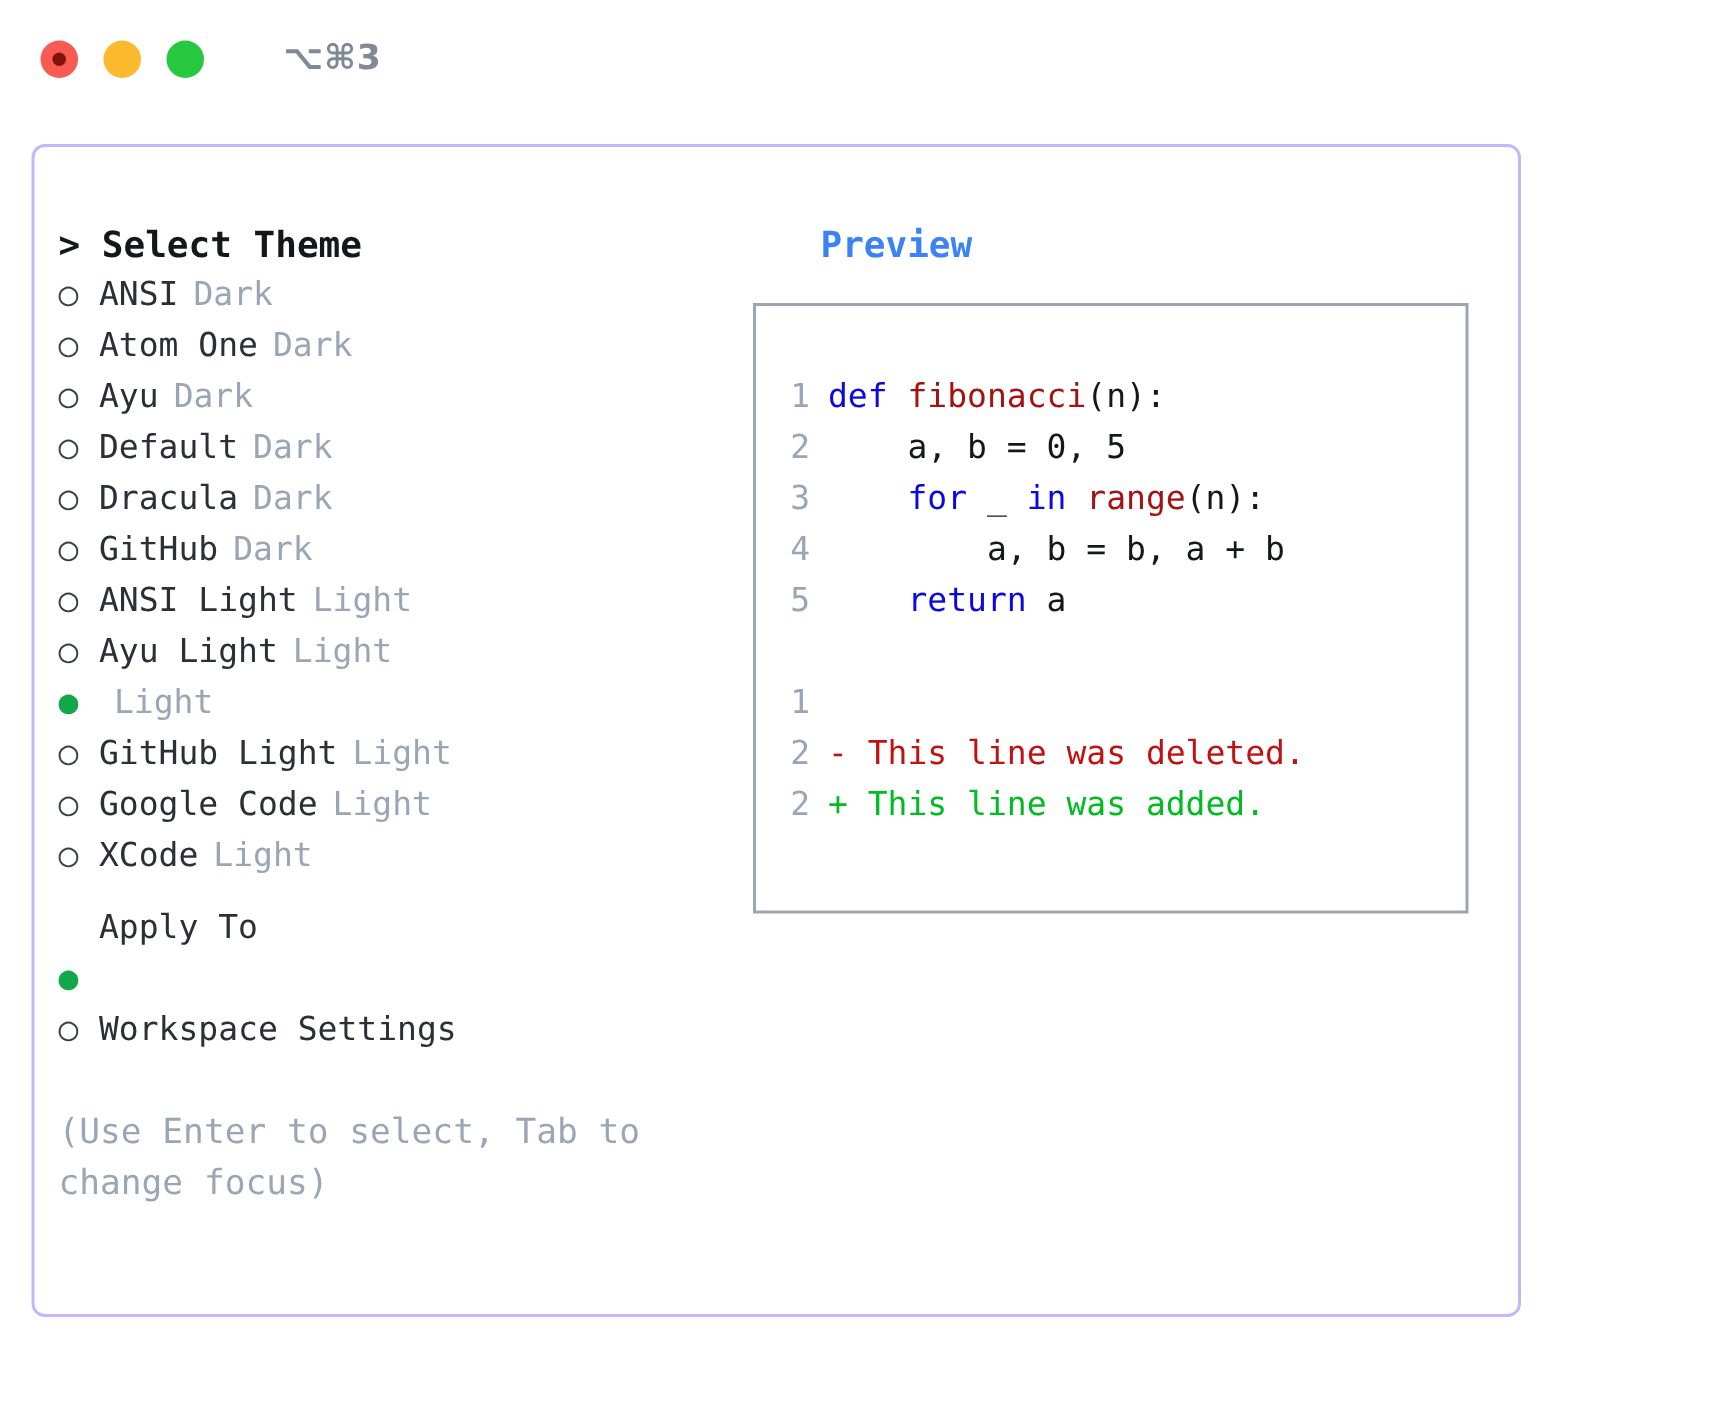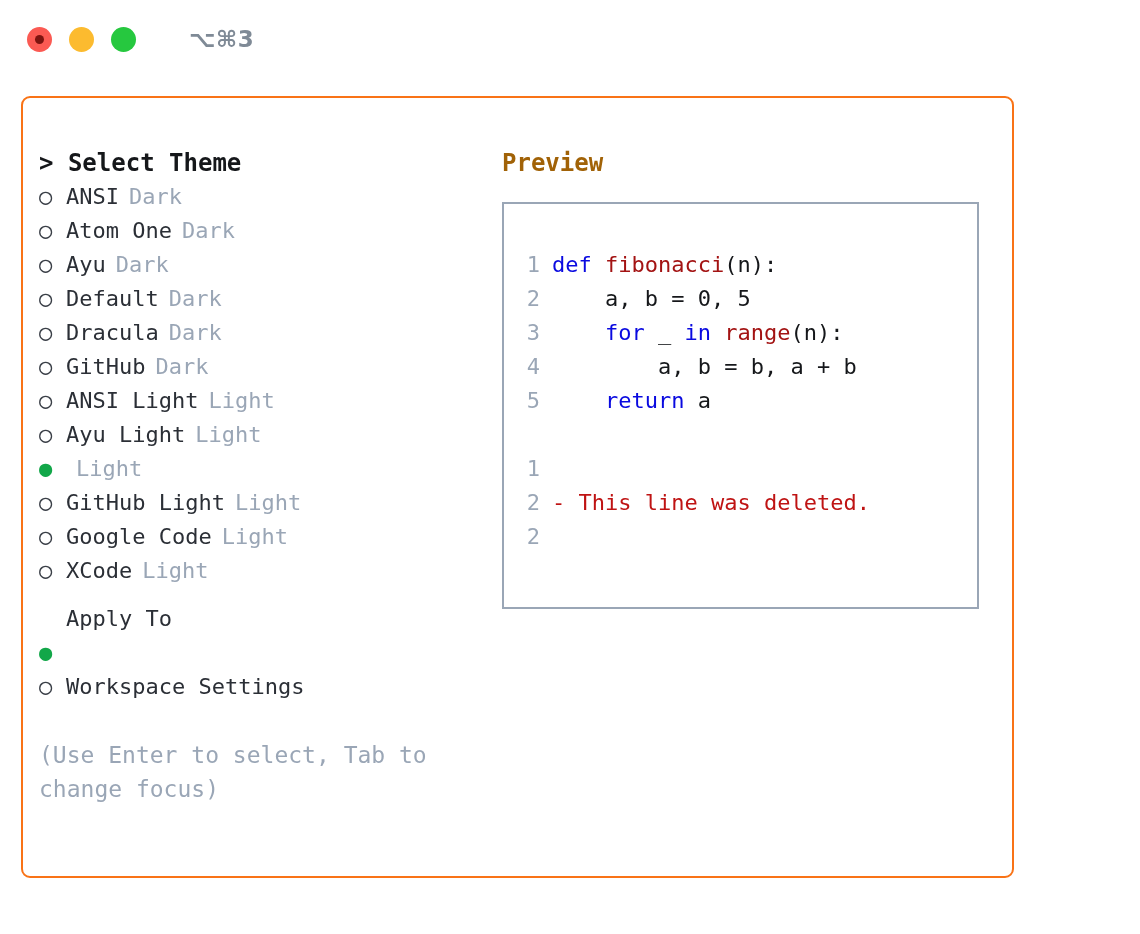--- a/index.html
+++ b/index.html
@@ -76,21 +76,21 @@
     font-family: "DejaVu Sans", "Liberation Sans", sans-serif;
   }
 
   
   .frame {
     position: absolute;
     left: 21px;
     top: 96px;
     width: 993px;
     height: 782px;
-    border: 2px solid #f97316;
+    border: 2px solid #c4b5fd;
     border-radius: 9px;
     background: #ffffff;
     text-decoration: underline;
   }
 
   .frame-inner {
     position: relative;
     width: 100%;
     height: 100%;
     padding: 44px 0 0 0;
@@ -168,24 +168,25 @@
     color: #9aa6b6;
     width: 400px;
     white-space: pre-wrap;
     word-break: break-word;
   }
 
   
   .preview-title {
     font-size: 24px;
     font-weight: bold;
-    color: #a16207;
+    color: #3b82f6;
     line-height: 34px;
     white-space: pre;
     margin-bottom: 22px;
+    margin-left: 45px;
   }
 
   .preview-box {
     width: 477px;
     height: 407px;
     border: 2px solid #9aa6b6;
     background: #ffffff;
     padding: 44px 0 0 16px;
     overflow: hidden;
   }
@@ -272,20 +273,20 @@
               <div class="code-line"><span class="lineno">1</span><span class="code-text"><span class="tok-kw">def </span><span class="tok-fn">fibonacci</span><span class="tok-txt">(n):</span></span></div>
               <div class="code-line"><span class="lineno">2</span><span class="code-text"><span class="tok-txt">    a, b = 0, 5</span></span></div>
               <div class="code-line"><span class="lineno">3</span><span class="code-text"><span class="tok-txt">    </span><span class="tok-kw">for</span><span class="tok-txt"> _ </span><span class="tok-kw">in </span><span class="tok-fn">range</span><span class="tok-txt">(n):</span></span></div>
               <div class="code-line"><span class="lineno">4</span><span class="code-text"><span class="tok-txt">        a, b = b, a + b</span></span></div>
               <div class="code-line"><span class="lineno">5</span><span class="code-text"><span class="tok-txt">    </span><span class="tok-kw">return</span><span class="tok-txt"> a</span></span></div>
             </div>
           <div class="code-gap"></div>
           <div id="diff-block">
               <div class="code-line"><span class="lineno">1</span></div>
               <div class="code-line"><span class="lineno">2</span><span class="code-text"><span class="tok-del">- This line was deleted.</span></span></div>
-              <div class="code-line"><span class="lineno">2</span></div>
+              <div class="code-line"><span class="lineno">2</span><span class="code-text"><span class="tok-add">+ This line was added.</span></span></div>
             </div>
         </div>
       </div>
 
     </div>
   </div>
 </div>
 
 </body></html>

